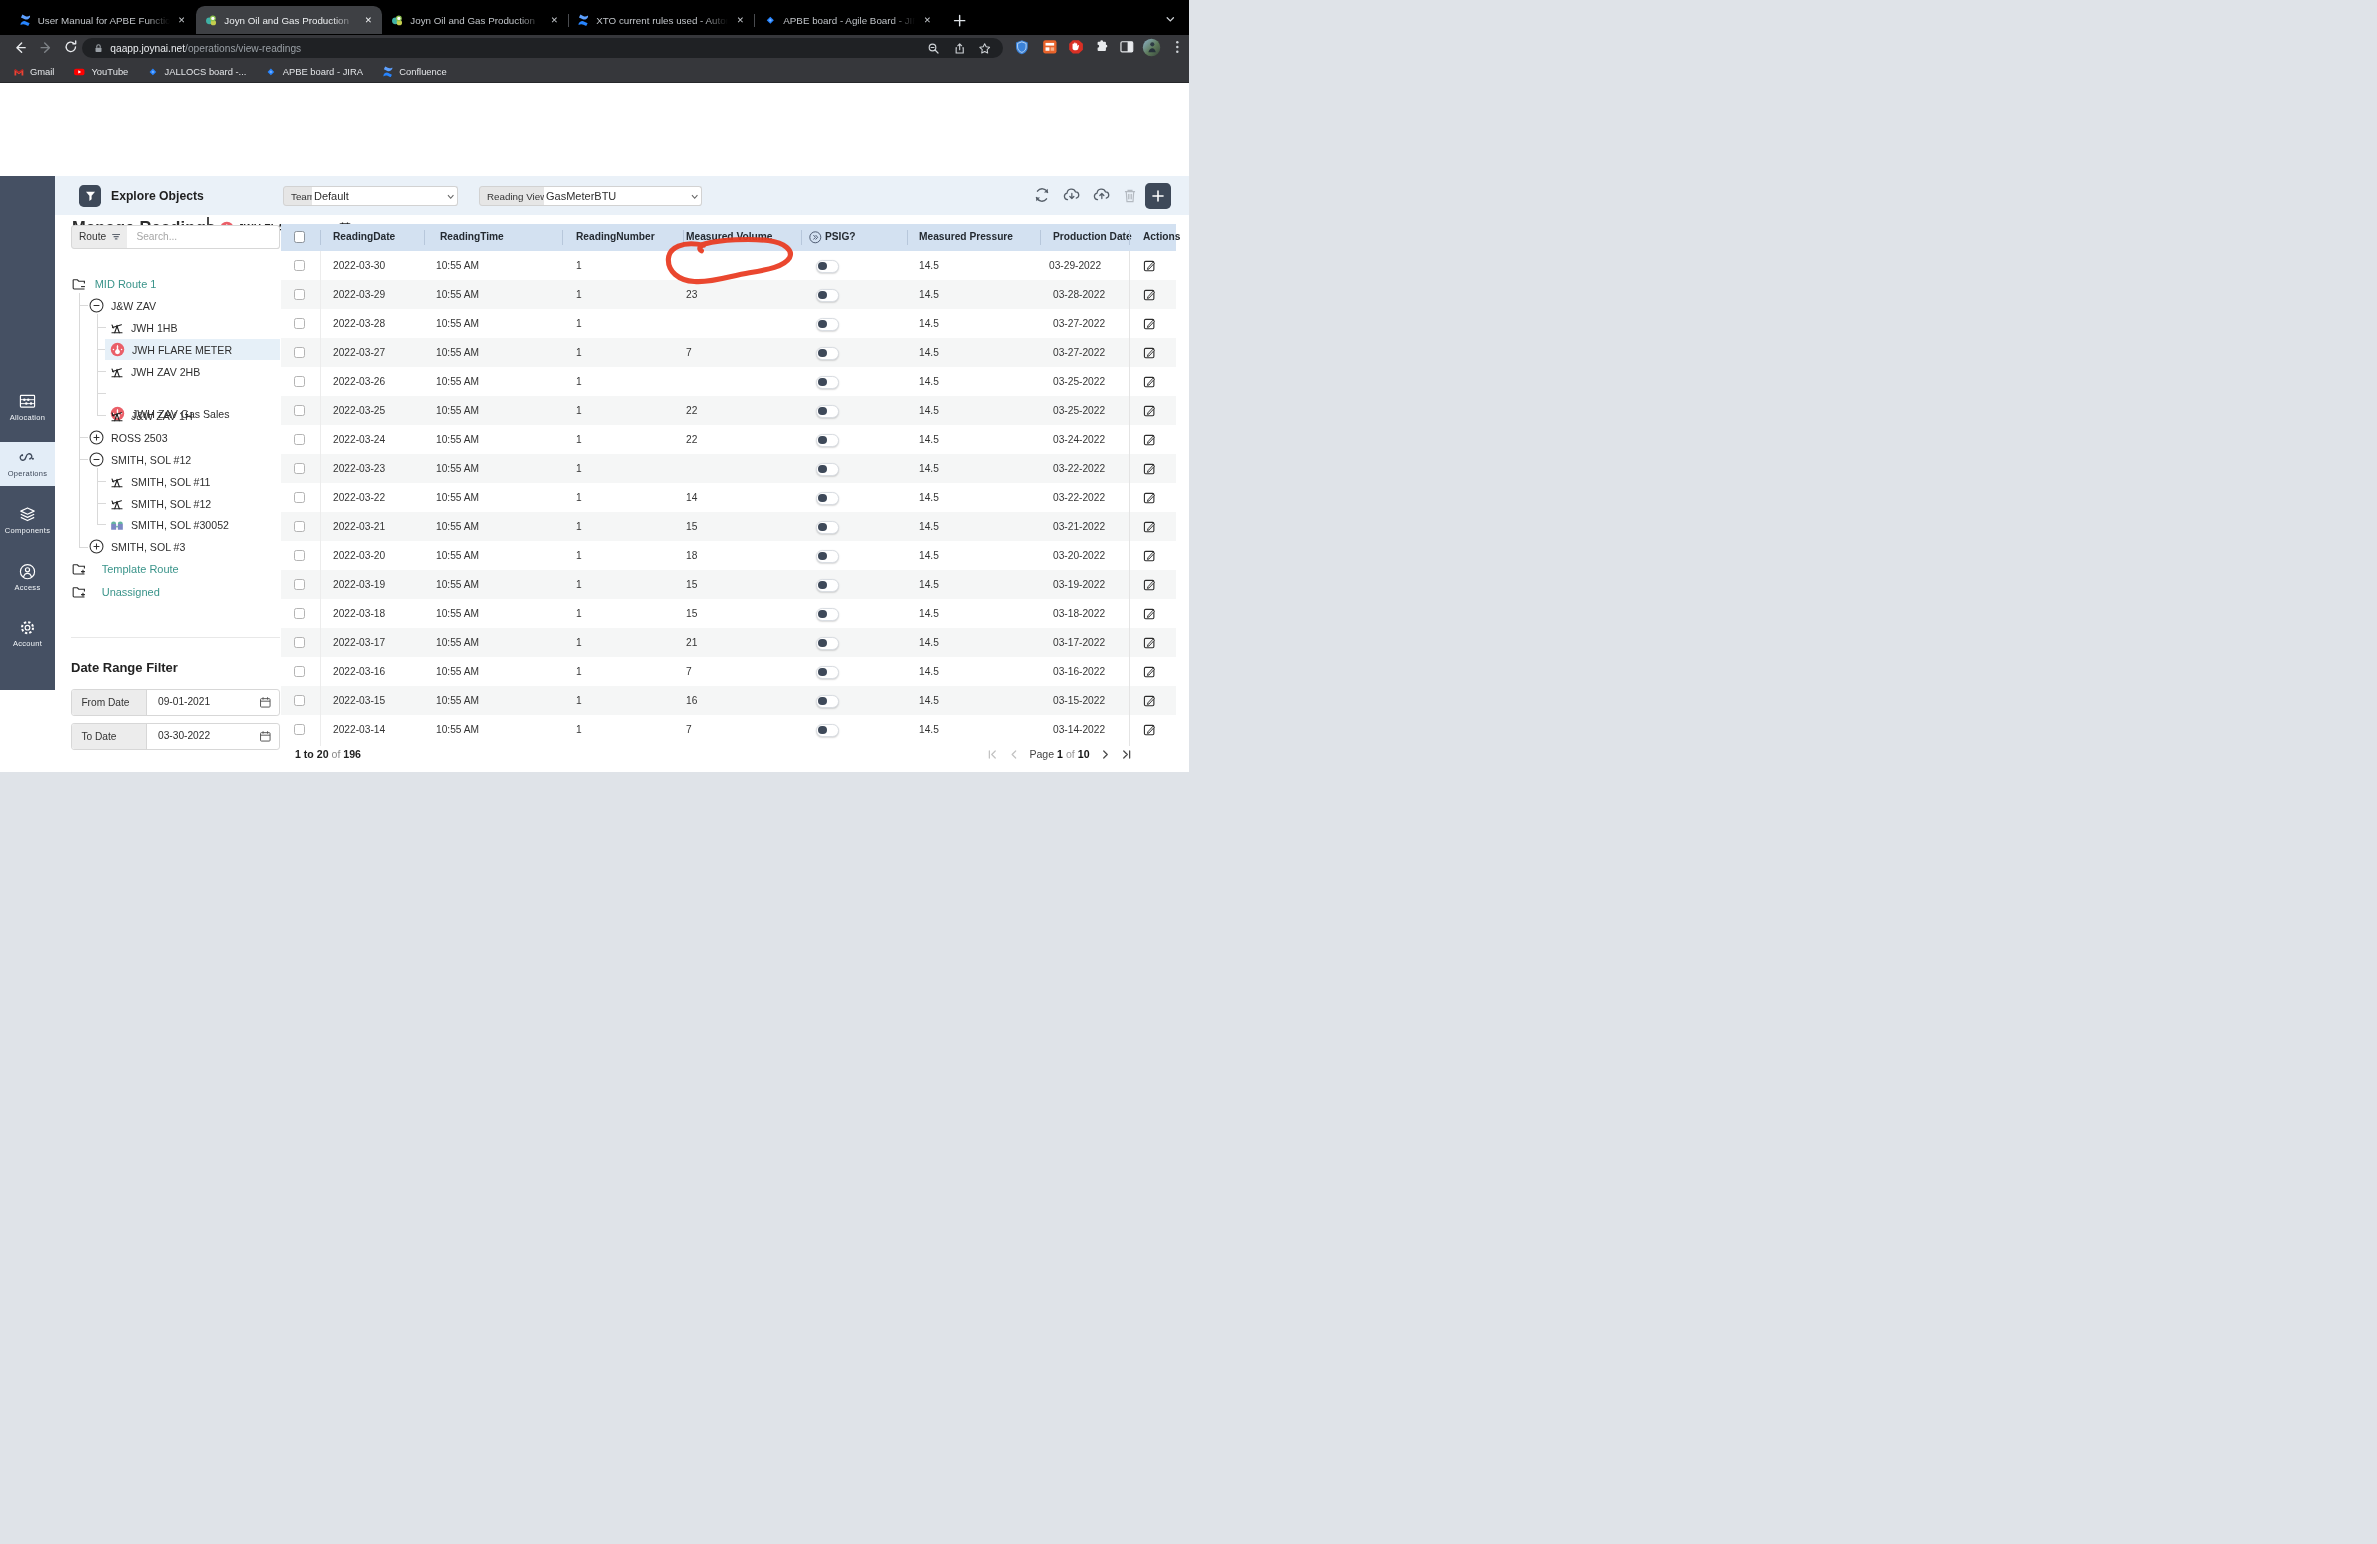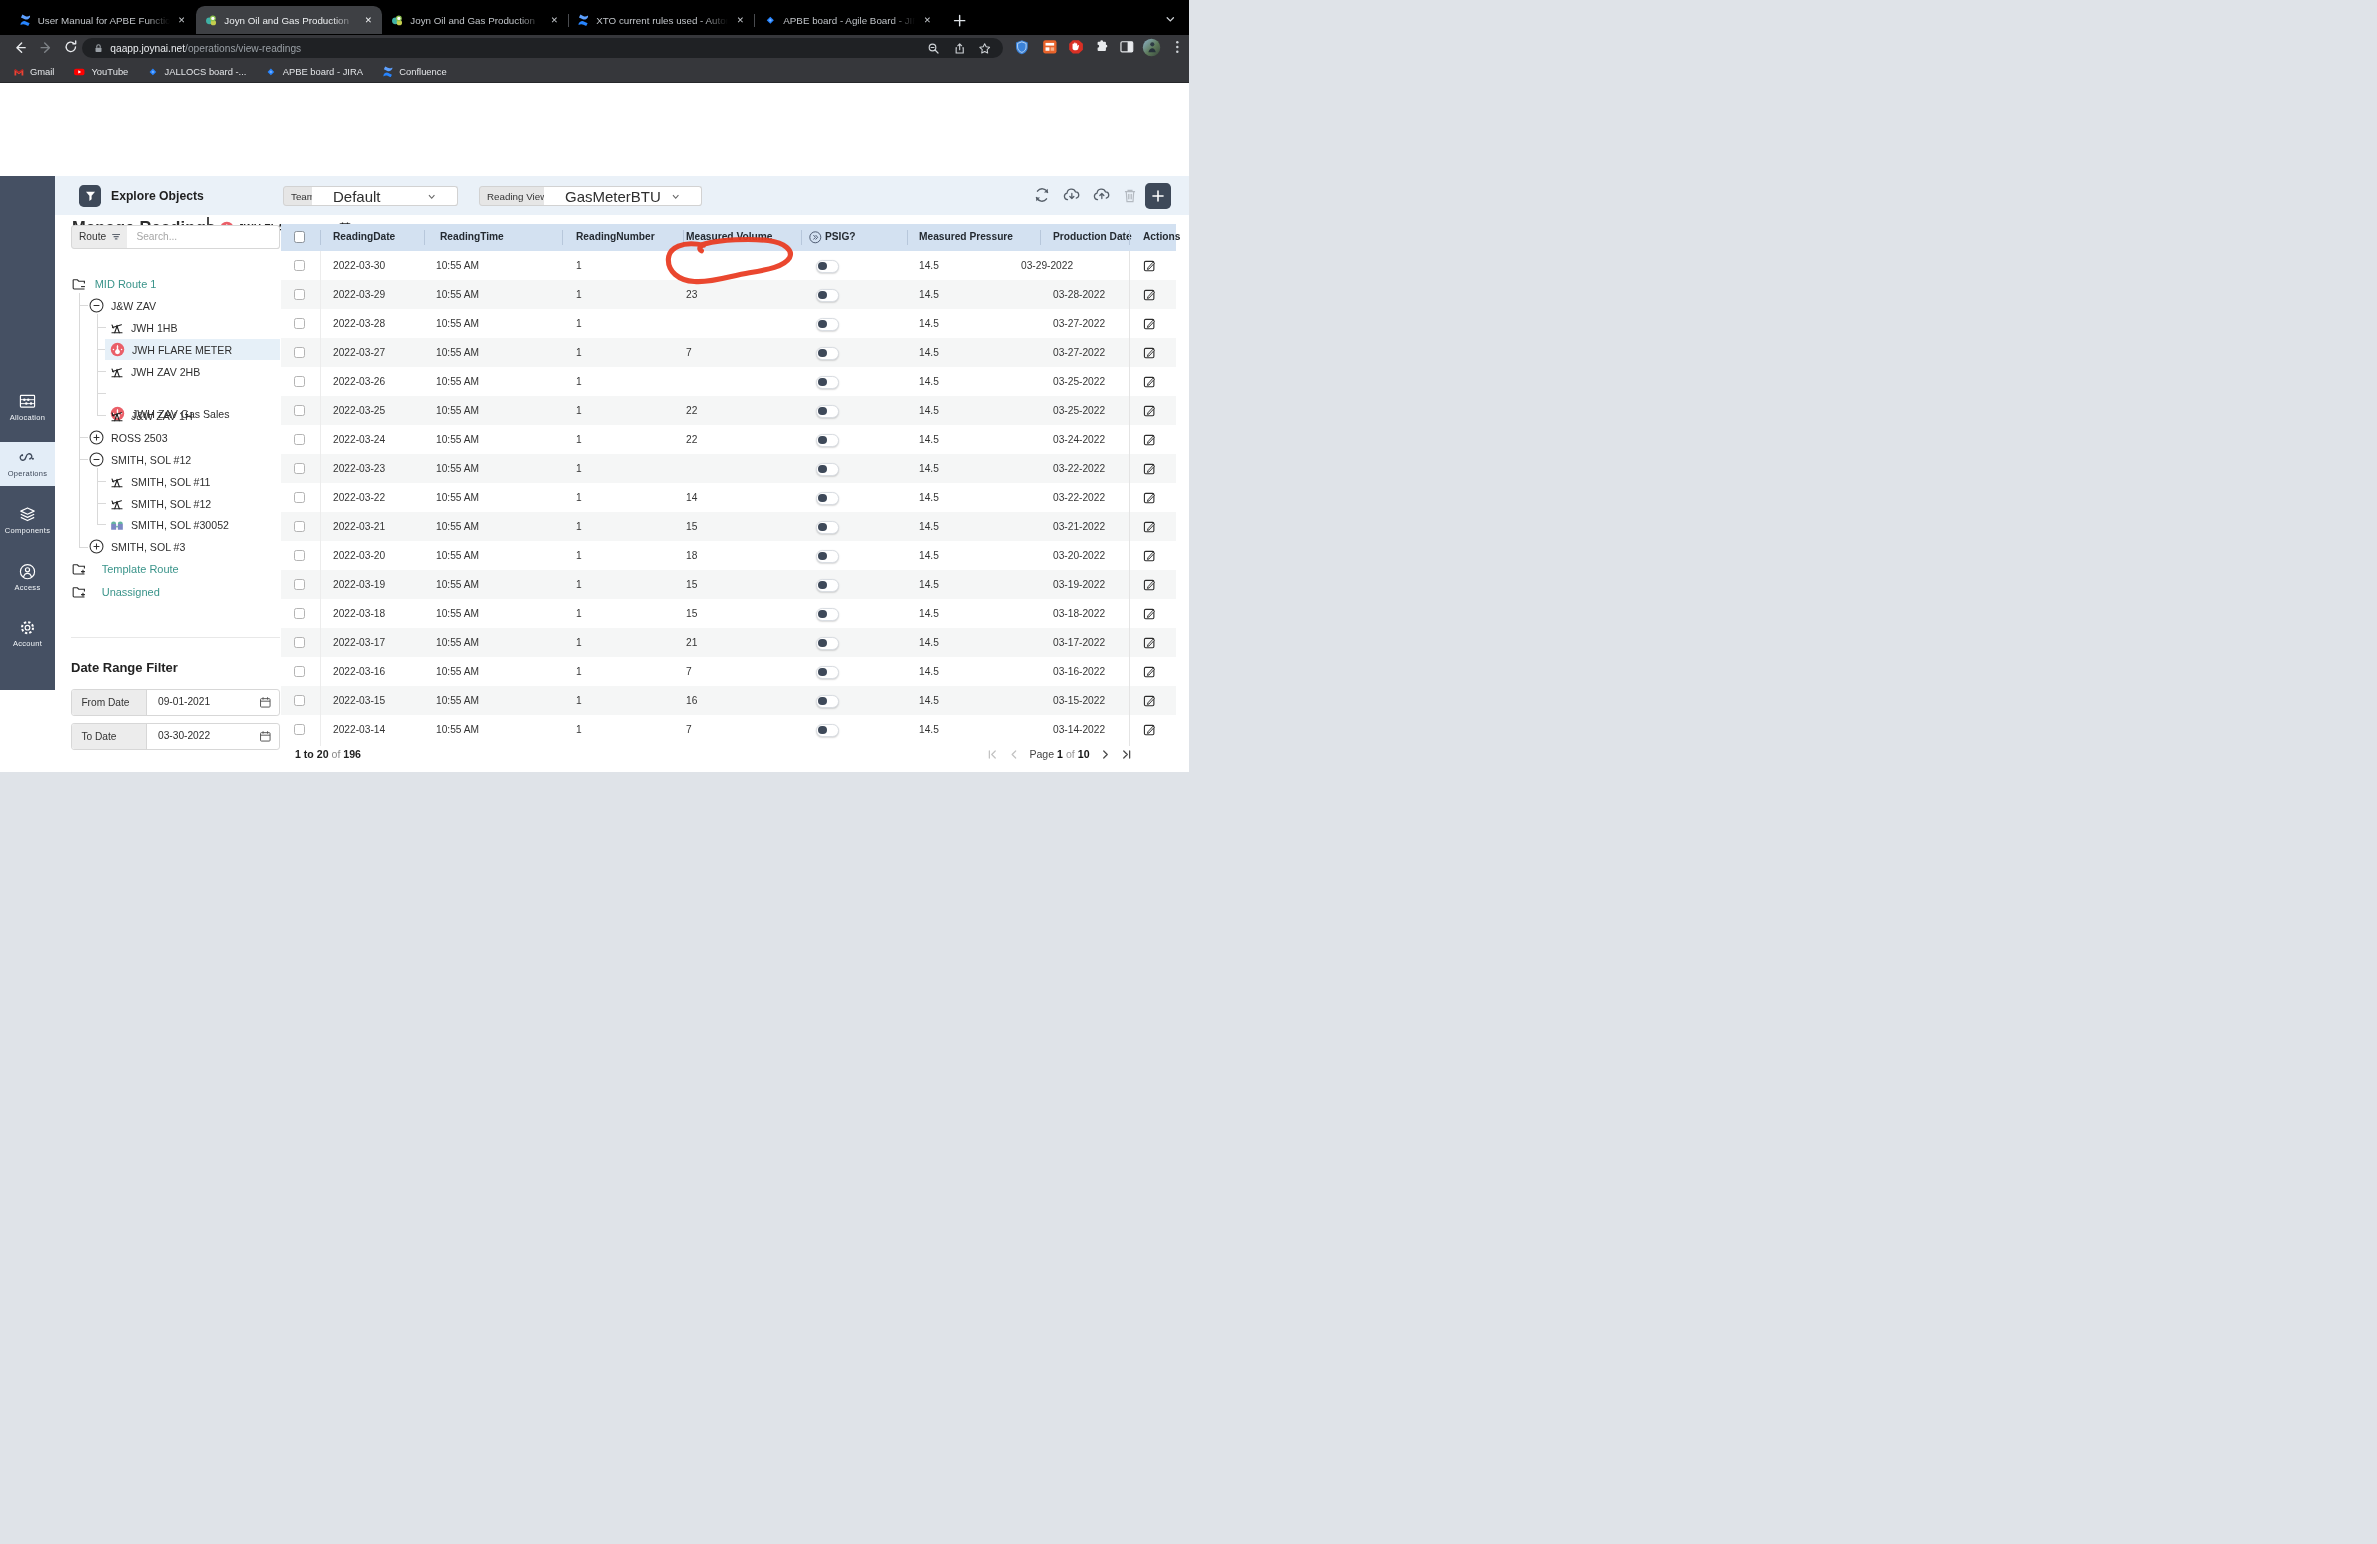--- a/index.html
+++ b/index.html
@@ -51,21 +51,21 @@
   .navitem.active{background:#e3edf7;color:#3d4859;padding:7.9px 0;margin-top:-7.9px;}
 
   
   .band{position:absolute;left:55px;top:176px;width:1134px;height:39px;background:#eaf1f8;}
   .funnelbtn{position:absolute;left:79px;top:185px;width:22px;height:22px;border-radius:4.7px;background:#3e4959;
              display:flex;align-items:center;justify-content:center;}
   .exptitle{position:absolute;left:111px;top:189px;font-size:12.2px;font-weight:700;color:#1f1f1f;}
   .chip{position:absolute;height:20.4px;box-sizing:border-box;background:#e6e6e6;border:0.8px solid #d2d2d2;
         border-radius:3.1px 0 0 3.1px;font-size:9.8px;color:#333;display:flex;align-items:center;padding:0 7px;}
   .selbox{position:absolute;height:20.4px;box-sizing:border-box;background:#fff;border:0.8px solid #d2d2d2;border-left:none;
-          border-radius:0 3.1px 3.1px 0;font-size:15px;color:#2e2e2e;display:flex;align-items:center;padding:0 21px;}
+          border-radius:0 3.1px 3.1px 0;font-size:11px;color:#2e2e2e;display:flex;align-items:center;padding:0 2px;}
   .selbox .chev{margin-left:auto;color:#666;}
   .toolic{position:absolute;top:186px;}
   .addbtn{position:absolute;left:1145px;top:183px;width:26px;height:26px;border-radius:4.7px;background:#3e4959;
           display:flex;align-items:center;justify-content:center;}
 
   
   .routechip{position:absolute;left:71px;top:225px;width:57px;height:23.6px;box-sizing:border-box;background:#ececec;
              border:0.8px solid #d7d7d7;border-radius:3.1px 0 0 3.1px;display:flex;align-items:center;gap:5.5px;
              padding:0 7px;font-size:10.2px;color:#333;}
   .searchbox{position:absolute;left:127px;top:225px;width:153px;height:23.6px;box-sizing:border-box;background:#fff;
@@ -691,21 +691,21 @@
   <div class="tr">
       <span class="cell" style="left:12.6px"><span class="checkbox"></span></span>
       <span class="cell" style="left:52px">2022-03-30</span>
       <span class="cell" style="left:155px">10:55 AM</span>
       <span class="cell" style="left:295px">1</span>
       <span class="cell" style="left:405px"></span>
       <span class="toggle">
           <span class="knob"></span>
         </span>
       <span class="cell" style="left:638px">14.5</span>
-      <span class="cell" style="left:740px">03-29-2022</span>
+      <span class="cell" style="left:768px">03-29-2022</span>
       <span class="cell" style="left:862px;top:7.9px">
           <svg width="13.4" height="13.4" viewBox="0 0 17 17">
             <rect x="1.8" y="3" width="12" height="12" rx="1.6" stroke="#2d2d2d" stroke-width="1.4" fill="none"></rect>
             <path d="M6.2 11.2l6.6-7.3 1.6 1.5-6.7 7.2-2.1.6z" fill="#fff" stroke="#2d2d2d" stroke-width="1.2" stroke-linejoin="round"></path>
           </svg>
         </span>
     </div>
       <div class="tr alt">
       <span class="cell" style="left:12.6px"><span class="checkbox"></span></span>
       <span class="cell" style="left:52px">2022-03-29</span>

